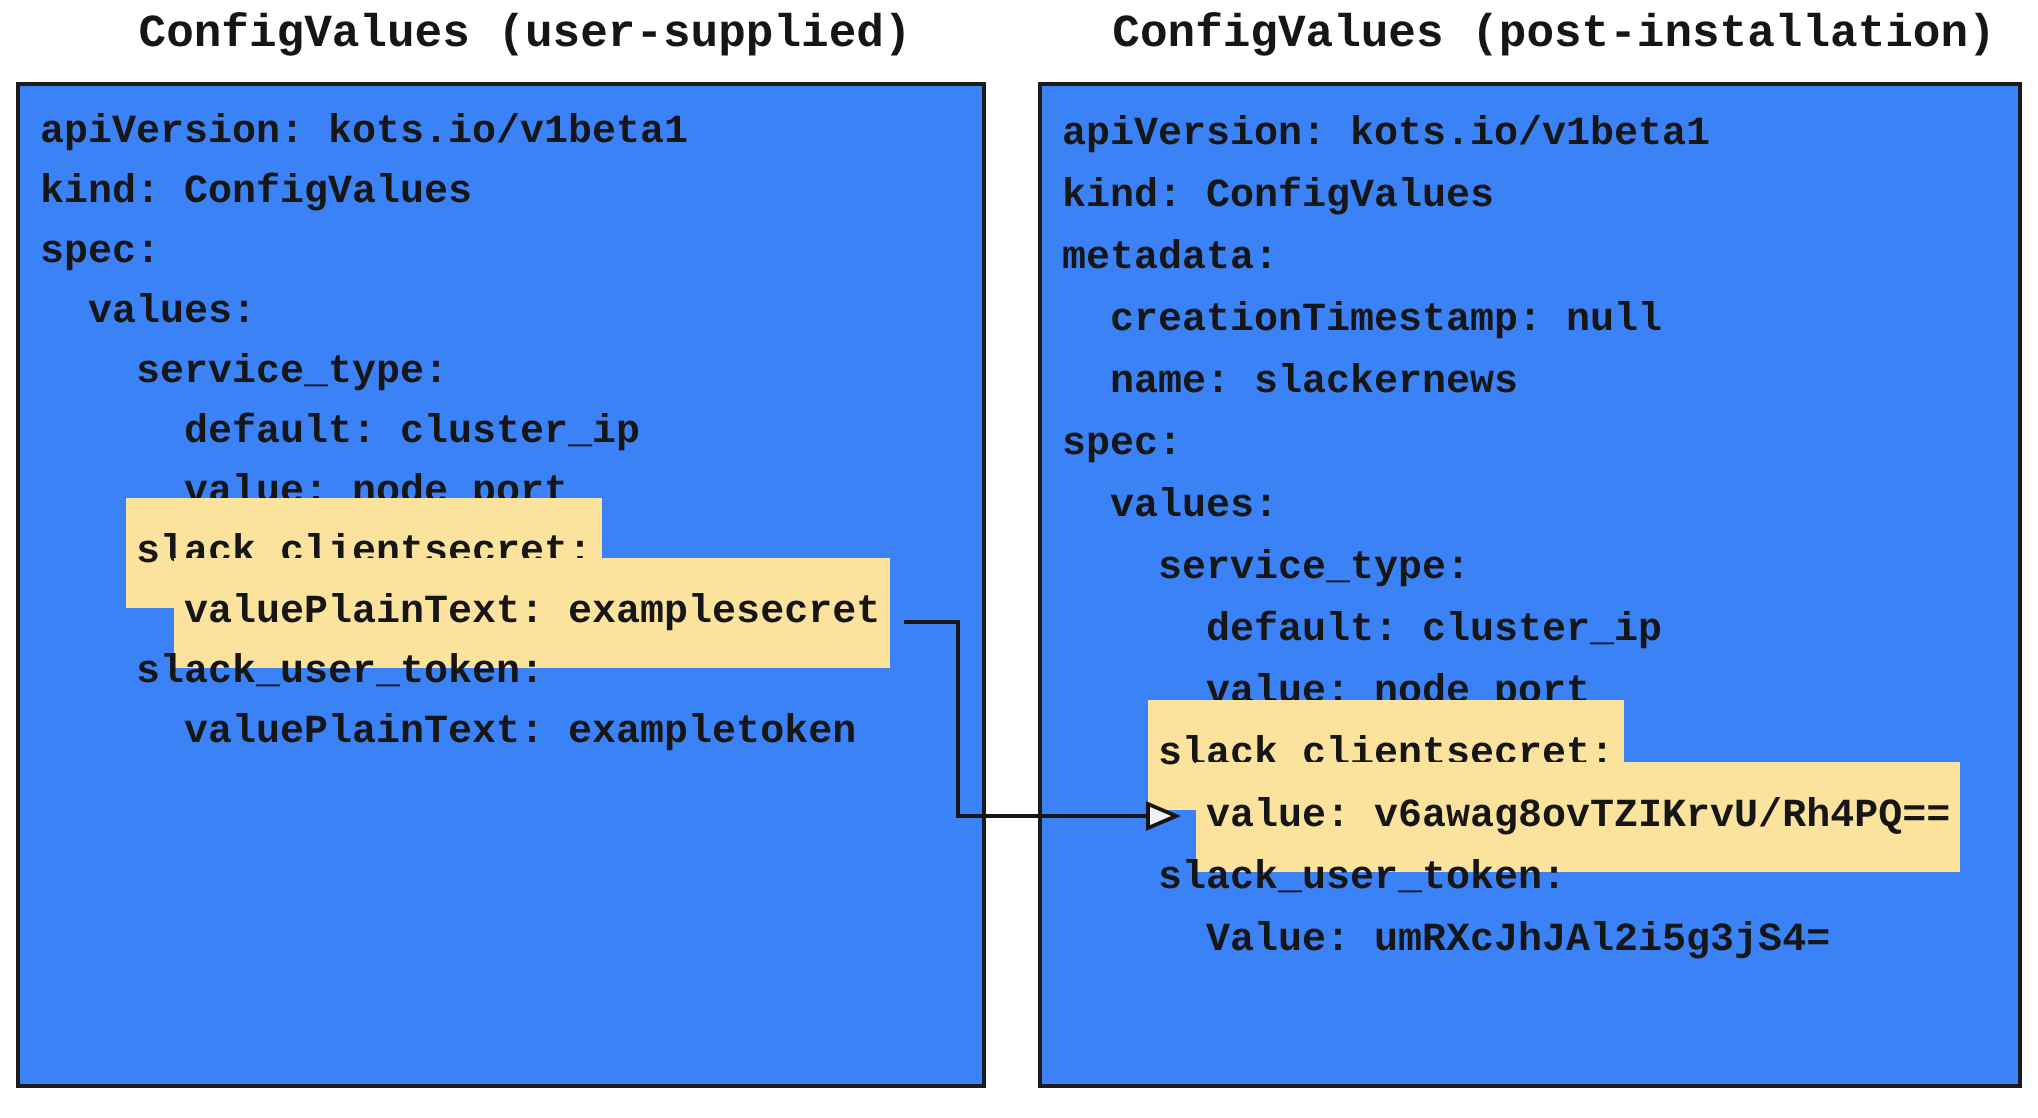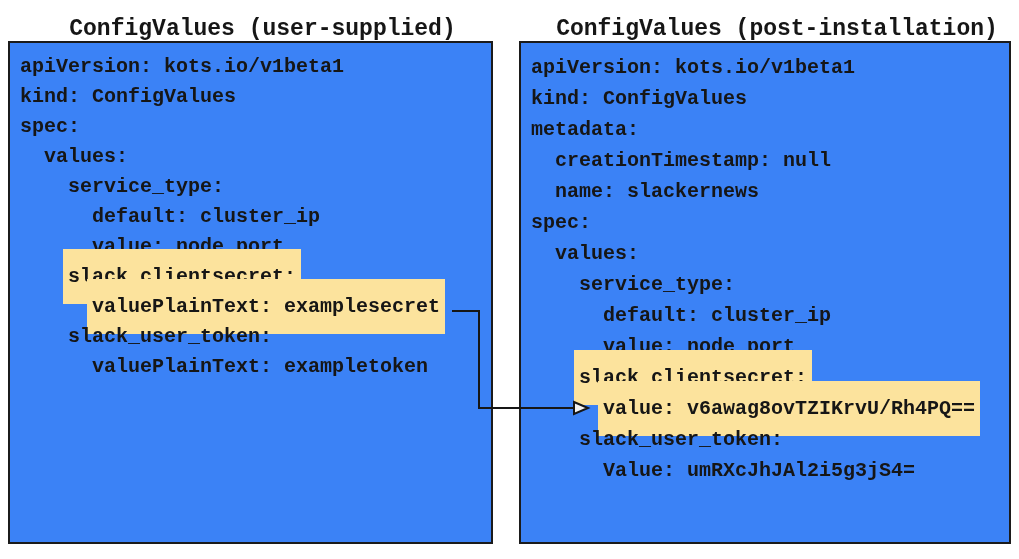--- a/index.html
+++ b/index.html
@@ -11,21 +11,21 @@
     position: relative;
     width: 1019px;
     height: 559px;
     overflow: hidden;
     font-family: "Liberation Mono", "DejaVu Sans Mono", monospace;
     font-weight: bold;
     color: #161616;
   }
   .panel-title {
     position: absolute;
-    top: 16px;
+    top: 4px;
     font-size: 23px;
     line-height: 26px;
     text-align: center;
     white-space: pre;
     letter-spacing: 0;
   }
   #title-left  { left: 20px;  width: 485px; }
   #title-right { left: 531px; width: 492px; }
 
   .panel {

